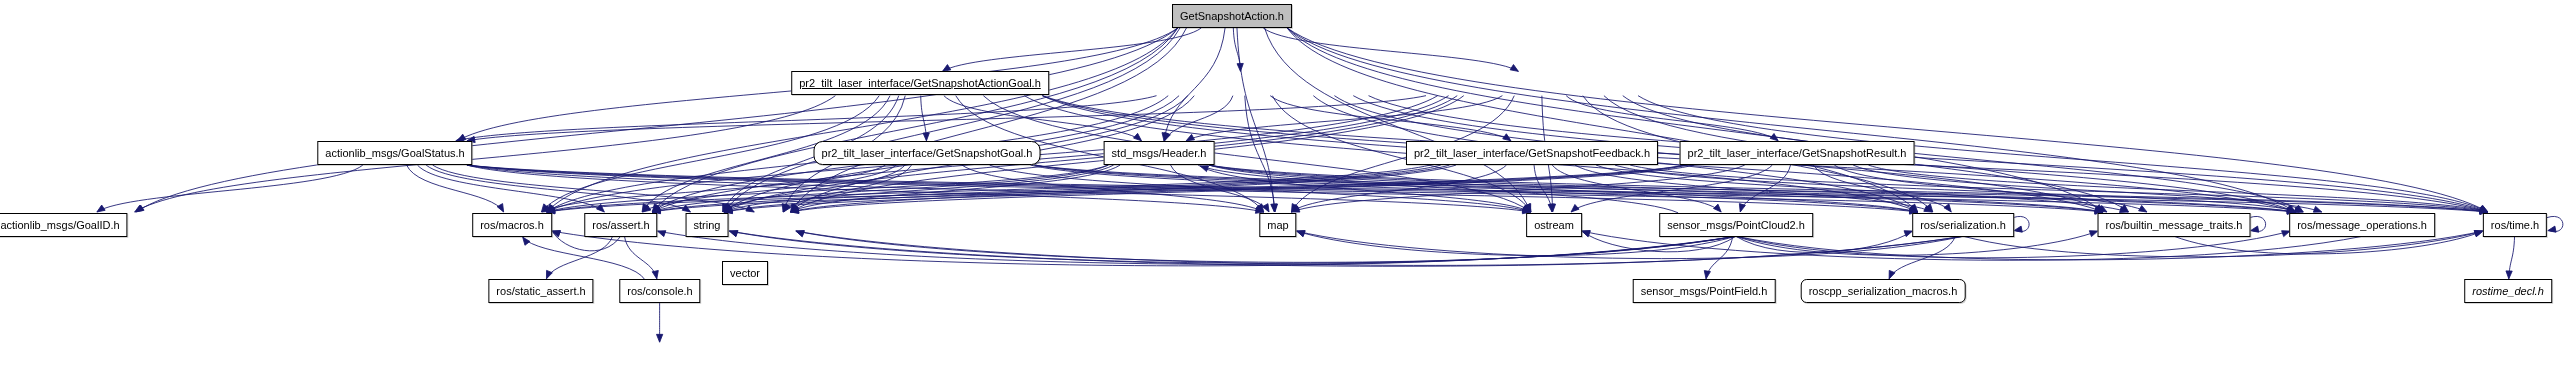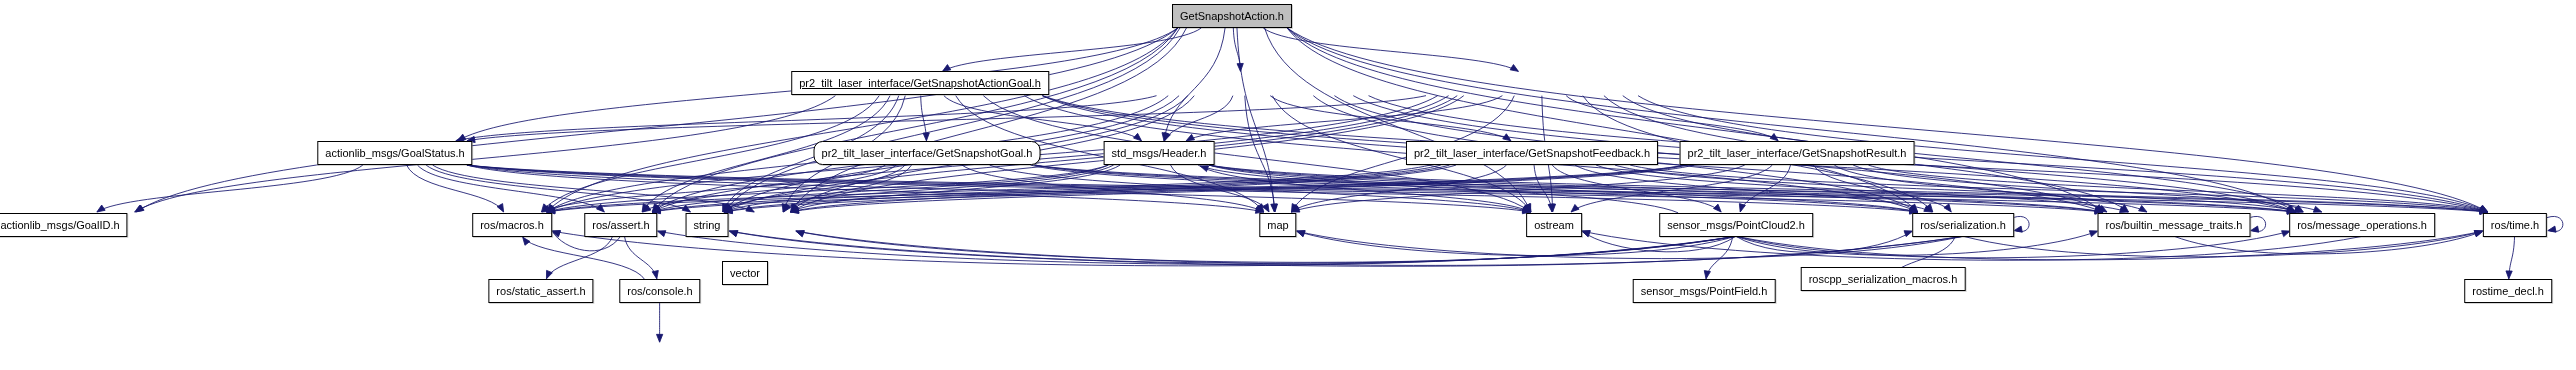--- a/index.html
+++ b/index.html
@@ -305,16 +305,16 @@
     <div class="node" style="left: 1278px; top: 213px;">map</div>
     <div class="node" style="left: 1554px; top: 213px;">ostream</div>
     <div class="node" style="left: 1736px; top: 213px;">sensor_msgs/PointCloud2.h</div>
     <div class="node" style="left: 1963px; top: 213px;">ros/serialization.h</div>
     <div class="node" style="left: 2174px; top: 213px;">ros/builtin_message_traits.h</div>
     <div class="node" style="left: 2362px; top: 213px;">ros/message_operations.h</div>
     <div class="node" style="left: 2515px; top: 213px;">ros/time.h</div>
     <div class="node" style="left: 541px; top: 279px;">ros/static_assert.h</div>
     <div class="node" style="left: 660px; top: 279px;">ros/console.h</div>
     <div class="node" style="left: 1704px; top: 279px;">sensor_msgs/PointField.h</div>
-    <div class="node" style="left: 1883px; top: 267px;">roscpp_serialization_macros.h</div>
-    <div class="node" style="left: 2508px; top: 279px;">rostime_decl.h</div>
+    <div class="node" style="left: 1883px; top: 279px; border-radius: 6px;">roscpp_serialization_macros.h</div>
+    <div class="node" style="left: 2508px; top: 279px; font-style: italic;">rostime_decl.h</div>
   </div>
 
 
 </body></html>

